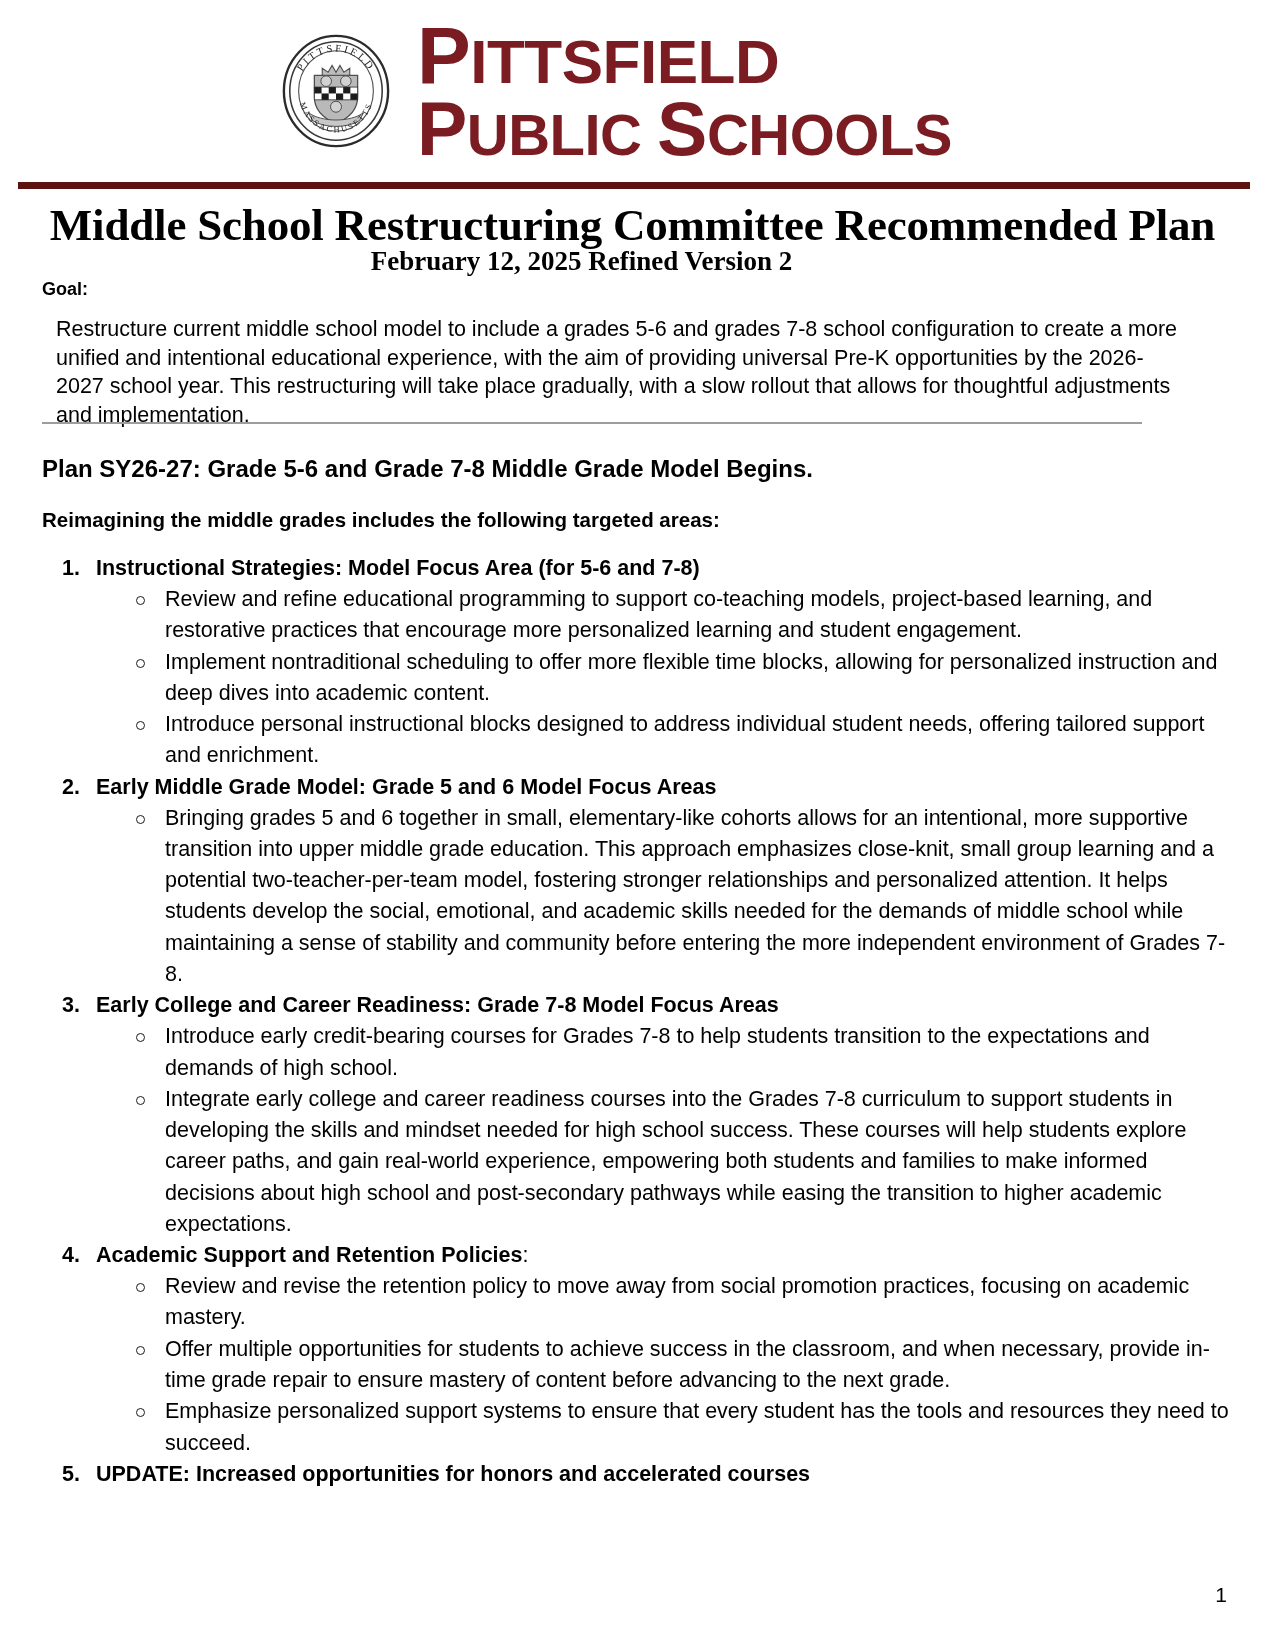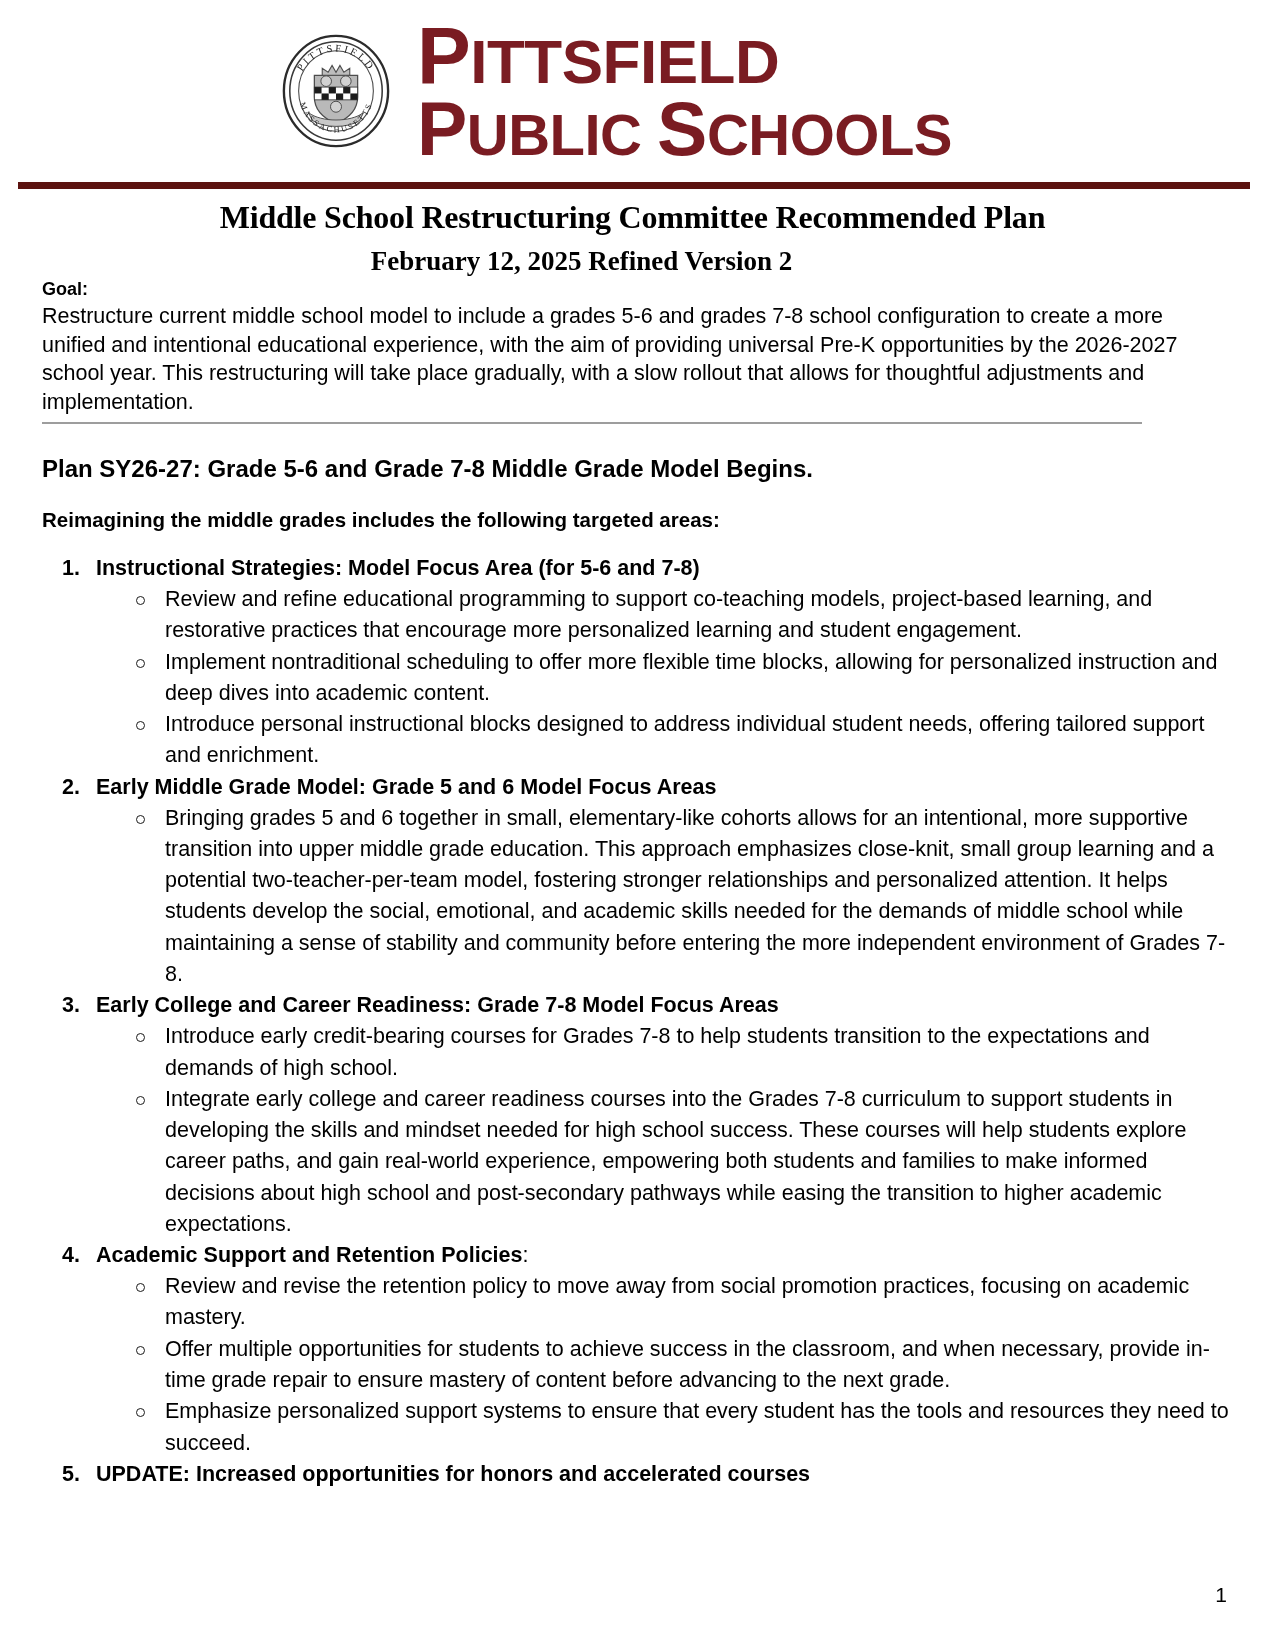--- a/index.html
+++ b/index.html
@@ -79,21 +79,21 @@
 
   
   .doc-title {
     position: absolute;
     left: 0;
     top: 199px;
     width: 1265px;
     text-align: center;
     font-family: "Liberation Serif", serif;
     font-weight: bold;
-    font-size: 32px;
+    font-size: 45px;
     letter-spacing: -0.2px;
   }
   .doc-subtitle {
     position: absolute;
     left: 0;
     top: 246px;
     width: 1163px;
     text-align: center;
     font-family: "Liberation Serif", serif;
     font-weight: bold;
@@ -108,21 +108,21 @@
     width: 1152px;
     font-size: 21px;
     line-height: 1.34;
   }
   .goal-label {
     font-weight: bold;
     font-size: 18px;
     margin: 0 0 1px 0;
   }
   .goal-text {
-    margin: 0;
+    margin: 14px;
     font-size: 21.5px;
     line-height: 1.33;
     text-align: left;
   }
 
   .gray-rule {
     position: absolute;
     left: 42px;
     top: 422px;
     width: 1100px;

